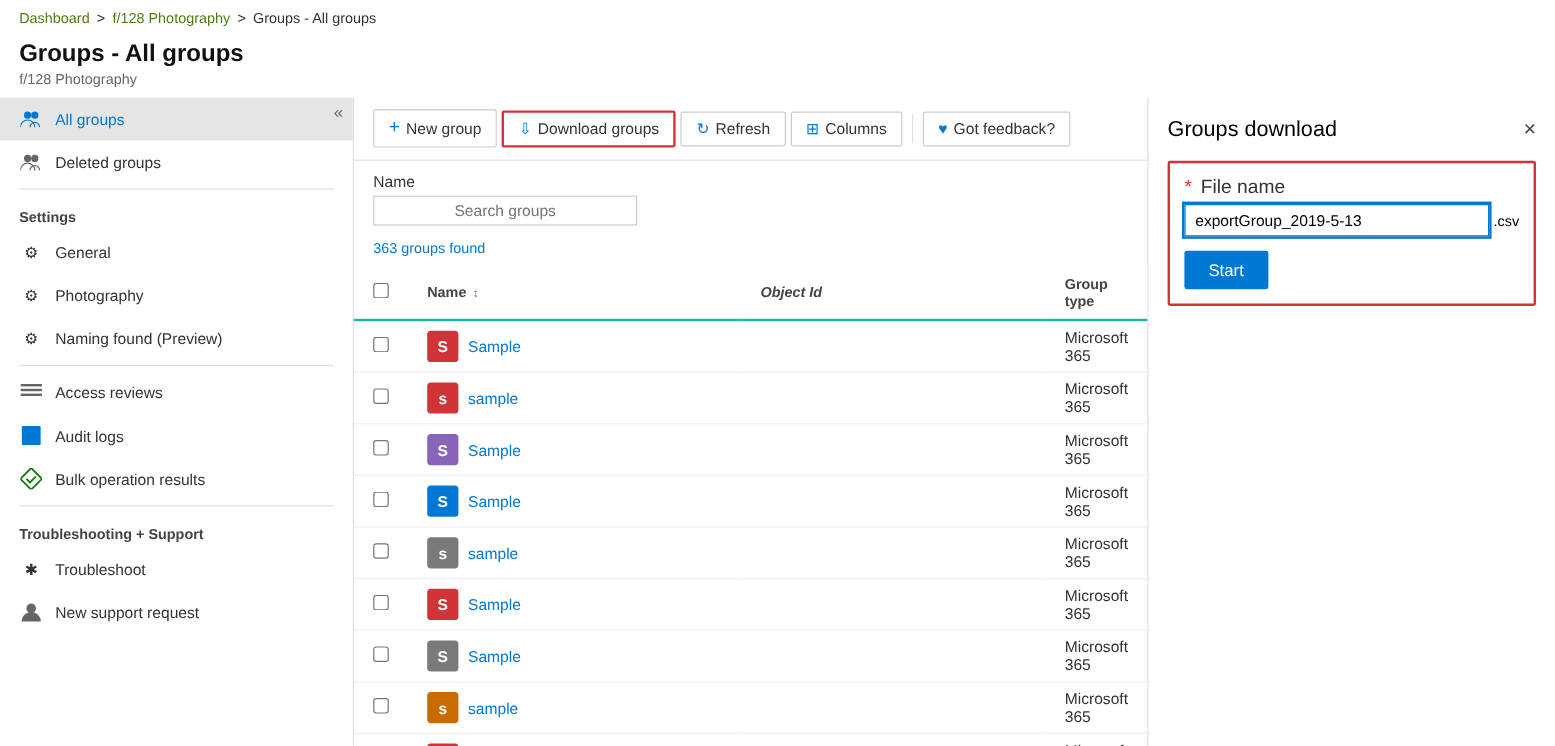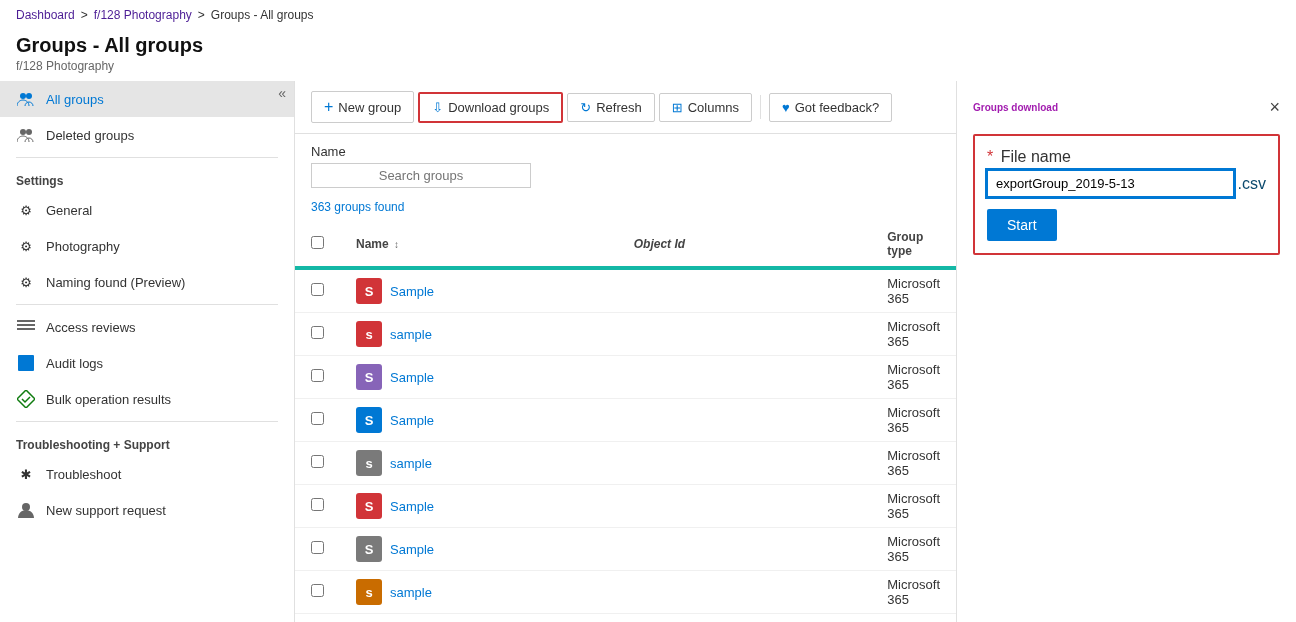--- a/index.html
+++ b/index.html
@@ -1,20 +1,20 @@
 <!DOCTYPE html>
 <html><head>
   <meta charset="utf-8">
   <style>
     * { box-sizing: border-box; margin: 0; padding: 0; }
     body { font-family: 'Segoe UI', sans-serif; font-size: 13px; color: #333; background: #fff; display: flex; flex-direction: column; height: 622px; overflow: hidden; }
 
     .breadcrumb { padding: 8px 16px; font-size: 12px; color: #0078d4; display: flex; align-items: center; gap: 6px; }
     .breadcrumb span { color: #333; }
-    .breadcrumb a { color: #4c1d95; text-decoration: none; }
+    .breadcrumb a { color: #4d7c0f; text-decoration: none; }
     .breadcrumb-sep { color: #666; }
 
     .page-header { padding: 4px 16px 8px; }
     .page-title { font-size: 20px; font-weight: 600; color: #111; }
     .page-subtitle { font-size: 12px; color: #666; margin-top: 2px; }
 
     .main-layout { display: flex; flex: 1; overflow: hidden; }
 
     
     .sidebar { width: 295px; min-width: 295px; border-right: 1px solid #e0e0e0; overflow-y: auto; padding: 0; position: relative; }
@@ -38,47 +38,47 @@
 
     .search-area { padding: 10px 16px; }
     .search-label { font-size: 13px; color: #333; margin-bottom: 4px; }
     .search-input { display: flex; align-items: center; border: 1px solid #ccc; width: 220px; padding: 4px 8px; }
     .search-input input { border: none; outline: none; font-size: 13px; width: 100%; color: #999; text-align: center; }
 
     .results-count { padding: 2px 16px 8px; font-size: 12px; color: #0078d4; }
 
     .table-container { flex: 1; overflow-y: auto; }
     table { width: 100%; border-collapse: collapse; }
-    thead th { padding: 8px 16px; text-align: left; font-size: 12px; font-weight: 600; color: #444; border-bottom: 4px solid #14b8a6; background: #fff; }
+    thead th { padding: 8px 16px; text-align: left; font-size: 12px; font-weight: 600; color: #444; border-bottom: 2px solid #14b8a6; background: #fff; }
     tbody tr { border-bottom: 1px solid #f0f0f0; }
     tbody td { padding: 6px 16px; font-size: 13px; }
     .check-col { width: 40px; }
     .name-col { width: 320px; }
     .objid-col { width: 300px; font-style: italic; }
     .type-col { }
     .group-avatar { width: 26px; height: 26px; border-radius: 3px; display: inline-flex; align-items: center; justify-content: center; color: #fff; font-size: 13px; font-weight: 600; margin-right: 8px; }
     .group-link { color: #0078d4; text-decoration: none; vertical-align: middle; }
     .name-cell { display: flex; align-items: center; }
 
     .sort-icon { font-size: 10px; color: #666; margin-left: 2px; }
 
     
     .download-panel { width: 340px; min-width: 340px; border-left: 1px solid #e0e0e0; padding: 16px; background: #fff; display: flex; flex-direction: column; }
     .panel-header { display: flex; align-items: center; justify-content: space-between; margin-bottom: 16px; }
-    .panel-title { font-size: 10px; font-weight: 700; color: #a21caf; }
+    .panel-title { font-size: 18px; font-weight: 400; color: #000000; }
     .close-btn { background: none; border: none; cursor: pointer; font-size: 18px; color: #444; }
 
     .field-label { font-size: 16px; color: #333; margin-bottom: 4px; }
     .field-label span.required { color: #d13438; margin-right: 3px; }
 
     .download-form { border: 2px solid #d13438; border-radius: 2px; padding: 12px; }
 
     .filename-row { display: flex; align-items: center; gap: 4px; }
     .filename-input { flex: 1; border: 1px solid #0078d4; padding: 5px 8px; font-size: 13px; outline: 2px solid #0078d4; }
-    .csv-ext { font-size: 16px; color: #0c4a6e; white-space: nowrap; }
+    .csv-ext { font-size: 12px; color: #000000; white-space: nowrap; }
 
     .start-btn { margin-top: 12px; background: #0078d4; color: #fff; border: none; padding: 8px 20px; font-size: 14px; font-weight: 500; cursor: pointer; border-radius: 2px; }
   </style>
 </head>
 <body>
 
 <div class="breadcrumb">
   <a href="#">Dashboard</a>
   <span class="breadcrumb-sep">&gt;</span>
   <a href="#">f/128 Photography</a>

